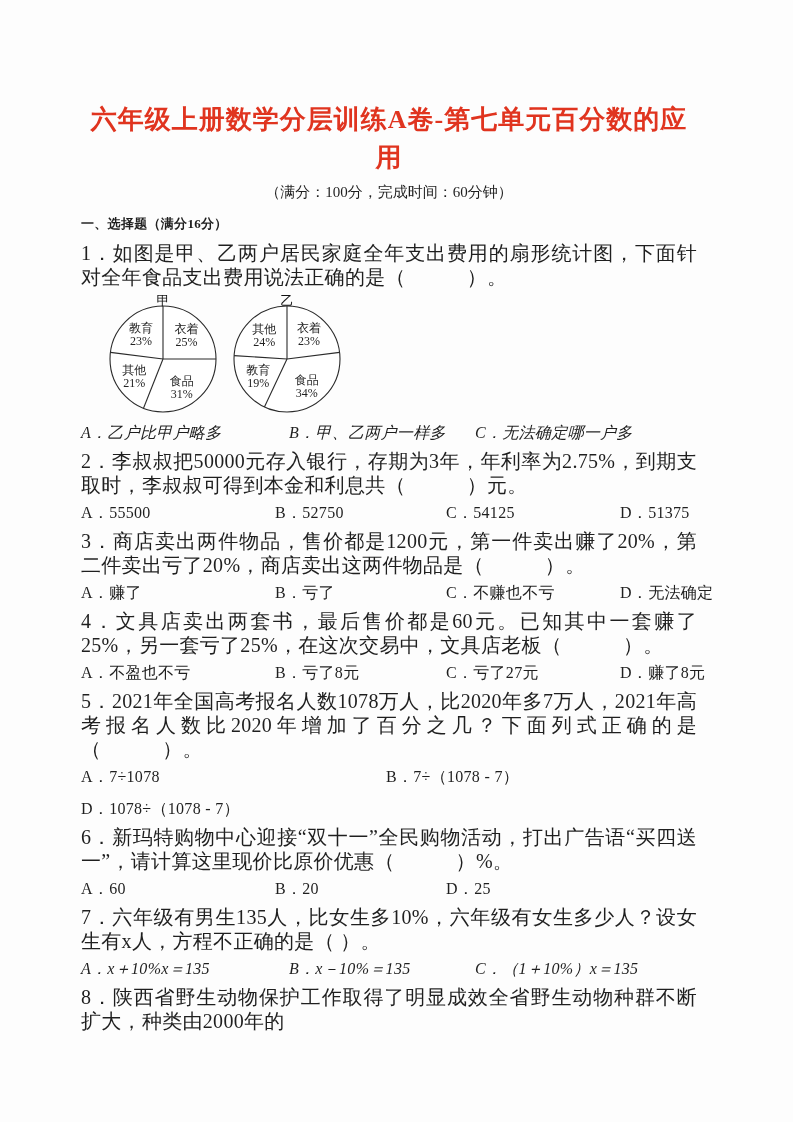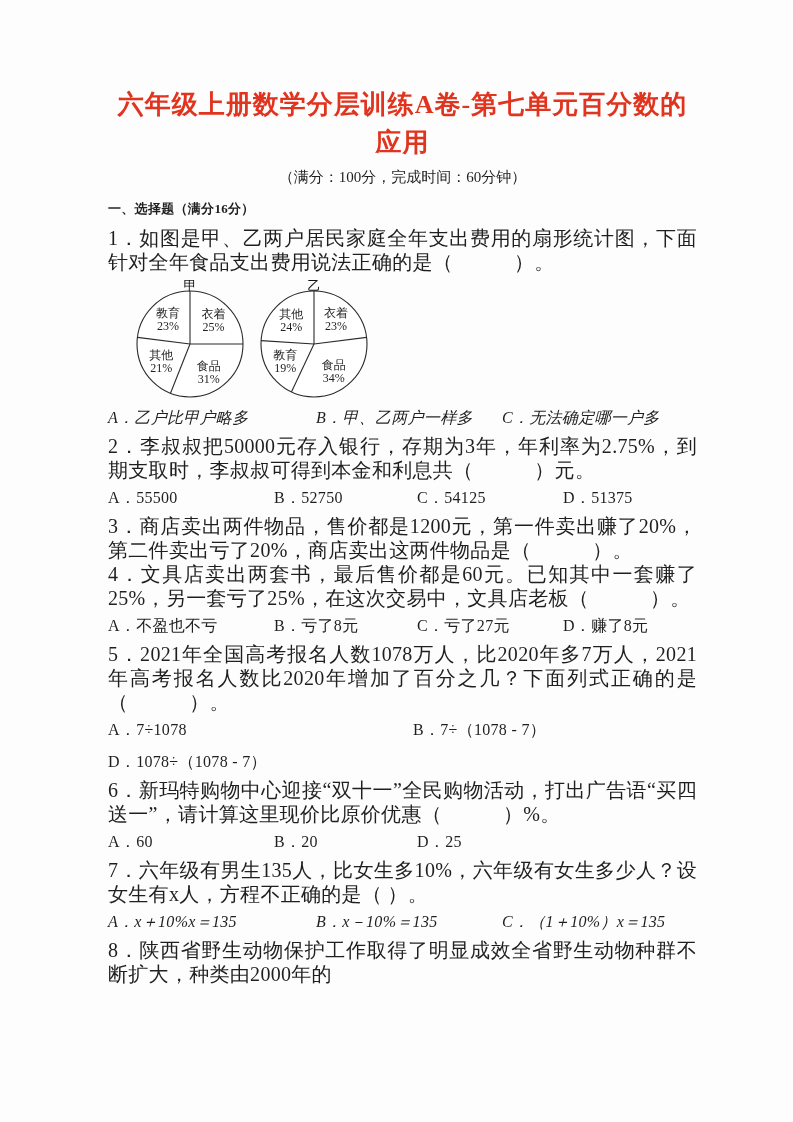--- a/index.html
+++ b/index.html
@@ -1,30 +1,30 @@
 <!DOCTYPE html>
 <html><head>
 <meta charset="utf-8">
 <style>
   html,body{margin:0;padding:0;}
   body{
     width:793px;height:1122px;overflow:hidden;background:#fdfdfd;
     font-family:"Liberation Serif","DejaVu Serif",serif;color:#1f1f1f;
   }
-  .page{padding:86px 96px 0 108px;}
+  .page{padding:86px 96px 0 81px;margin-top:15px;}
   .doc-title{
     font-size:26px;line-height:38px;margin:0;text-align:center;
     font-weight:bold;letter-spacing:1px;
   }
   .subtitle{font-size:15px;line-height:30px;font-weight:normal;text-align:center;margin:0;}
   .section-heading{font-size:13px;line-height:34px;font-weight:bold;margin:0;letter-spacing:.3px;}
   .qtext{font-size:20px;line-height:24px;margin:0;text-align:justify;letter-spacing:.3px;}
   .opts{font-size:16px;line-height:32px;letter-spacing:.3px;}
   .opts3{display:grid;grid-template-columns:208px 186px 1fr;font-style:italic;}
-  .opts4{display:grid;grid-template-columns:166px 143px 146px 1fr;}
+  .opts4{display:grid;grid-template-columns:166px 143px 146px 1fr;gap:28px;}
   .opts2{display:grid;grid-template-columns:305px 1fr;}
   .opt{white-space:nowrap;overflow:visible;}
   .pies{display:flex;margin:4px 0 0 20px;}
   svg.pie{width:124px;height:124px;flex:0 0 auto;display:block;}
   .pie-label{font-size:12px;fill:#222;}
   .pie-title{font-size:13px;fill:#111;}
 </style>
 </head>
 <body>
 
@@ -82,20 +82,26 @@
     <div class="opts opts4">
       <span class="opt">A．55500</span>
       <span class="opt">B．52750</span>
       <span class="opt">C．54125</span>
       <span class="opt">D．51375</span>
     </div>
   </section>
 
   <section class="question">
     <p class="qtext">3．商店卖出两件物品，售价都是1200元，第一件卖出赚了20%，第二件卖出亏了20%，商店卖出这两件物品是（　　　）。</p>
+    <div class="opts opts4">
+      <span class="opt">A．赚了</span>
+      <span class="opt">B．亏了</span>
+      <span class="opt">C．不赚也不亏</span>
+      <span class="opt">D．无法确定</span>
+    </div>
   </section>
 
   <section class="question">
     <p class="qtext">4．文具店卖出两套书，最后售价都是60元。已知其中一套赚了25%，另一套亏了25%，在这次交易中，文具店老板（　　　）。</p>
     <div class="opts opts4">
       <span class="opt">A．不盈也不亏</span>
       <span class="opt">B．亏了8元</span>
       <span class="opt">C．亏了27元</span>
       <span class="opt">D．赚了8元</span>
     </div>

